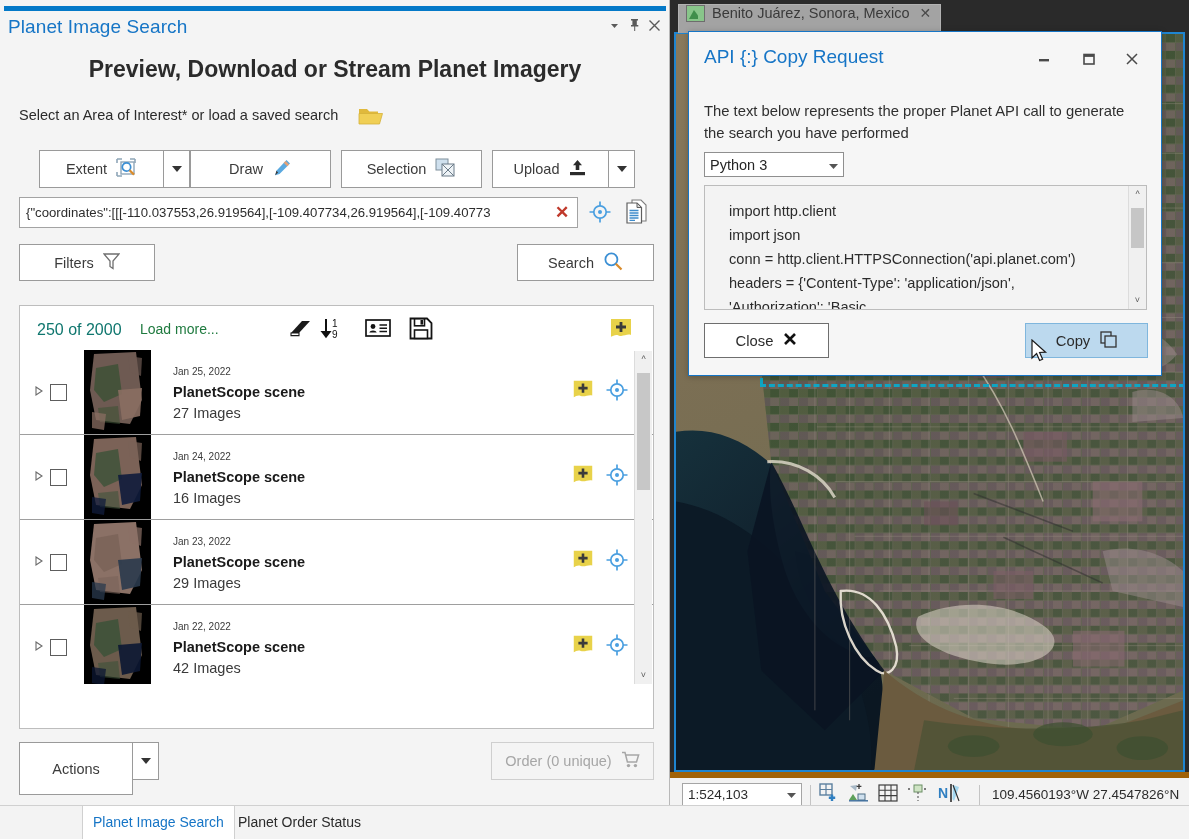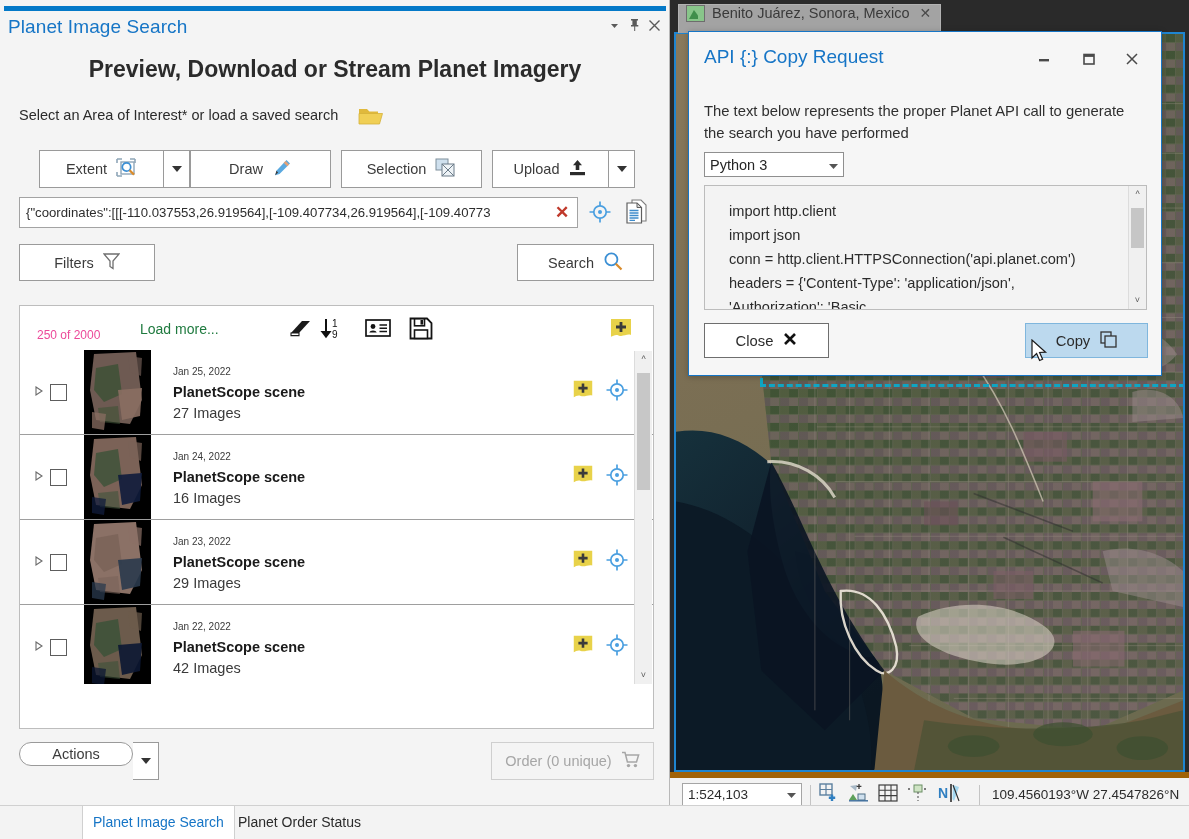--- a/index.html
+++ b/index.html
@@ -125,21 +125,21 @@
     box-sizing: border-box;
     border: 1px solid #bdbdbd;
     background: #ffffff;
   }
   #results-head {
     position: relative;
     height: 44px;
     border-bottom: 1px solid #cfcfcf;
     background: #ffffff;
   }
-  #count-text { position:absolute; left:17px; top:22px; font-size:12px; color:#ec4899; }
+  #count-text { position:absolute; left:17px; top:15px; font-size:16px; color:#0f766e; }
   #load-more { position:absolute; left:120px; top:15px; font-size:14px; color:#1f7a3f; cursor:pointer; }
   .hicon { position: absolute; top: 11px; cursor: pointer; }
   #ic-eraser { left: 269px; }
   #ic-sort   { left: 300px; }
   #ic-meta   { left: 345px; }
   #ic-save   { left: 389px; }
   #ic-flag   { left: 588px; top: 10px; }
 
   #scene-list {
     position: absolute; left: 0; top: 44px;
@@ -192,21 +192,21 @@
   }
   #sc-up { top: 0; }
   #sc-down { bottom: 0; }
   #sc-thumb {
     position: absolute; left: 2px; top: 22px;
     width: 13px; height: 117px; background: #c7c7c7;
     cursor: pointer;
   }
 
   
-  #btn-actions  { position:absolute; left: 19px; top: 742px; width: 114px; height: 24px; border-radius: 18px;}
+  #btn-actions  { position:absolute; left: 19px; top: 742px; width: 114px; height: 53px;}
   #btn-actions-d{ position:absolute; left: 133px; top: 742px; }
   #btn-order {
     position:absolute; left: 491px; top: 742px; width: 163px; height: 38px;
     box-sizing:border-box; background:#f4f4f4; border:1px solid #cfcfcf;
     display:flex;align-items:center;justify-content:center;gap:9px;
     font-size:14.5px;color:#a6a6a6;cursor:default;
   }
 
   
   #tabstrip {

